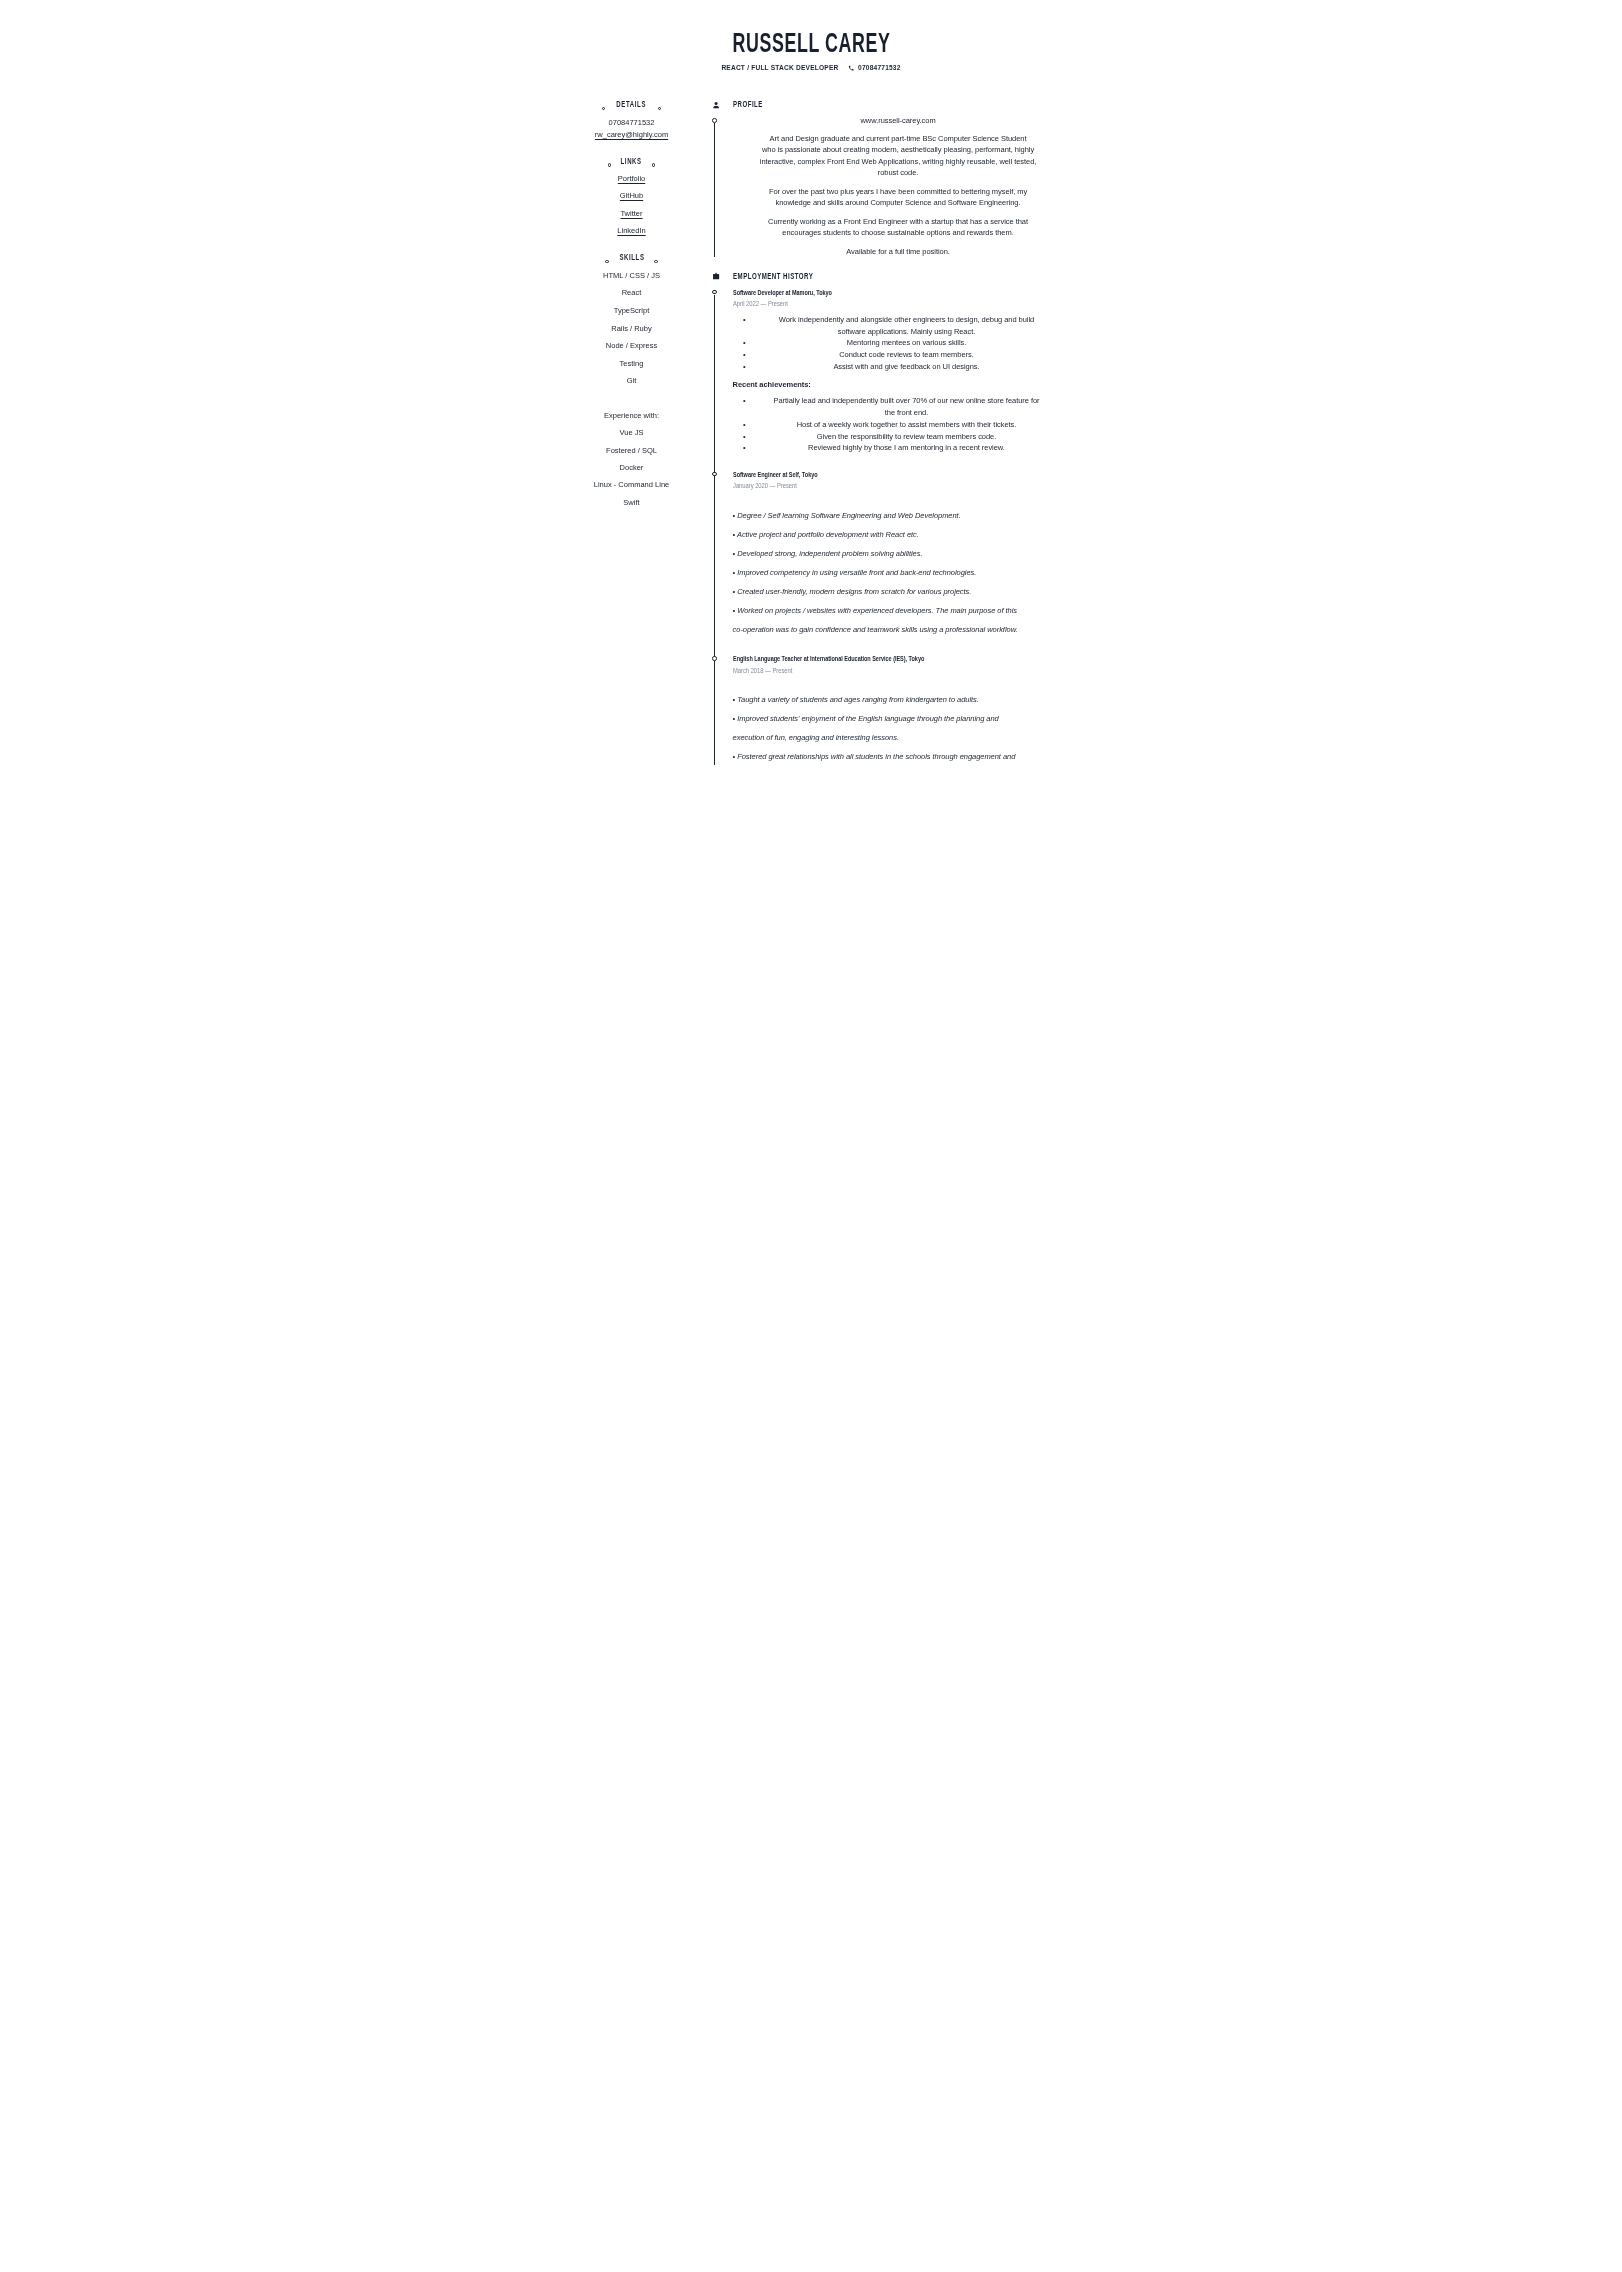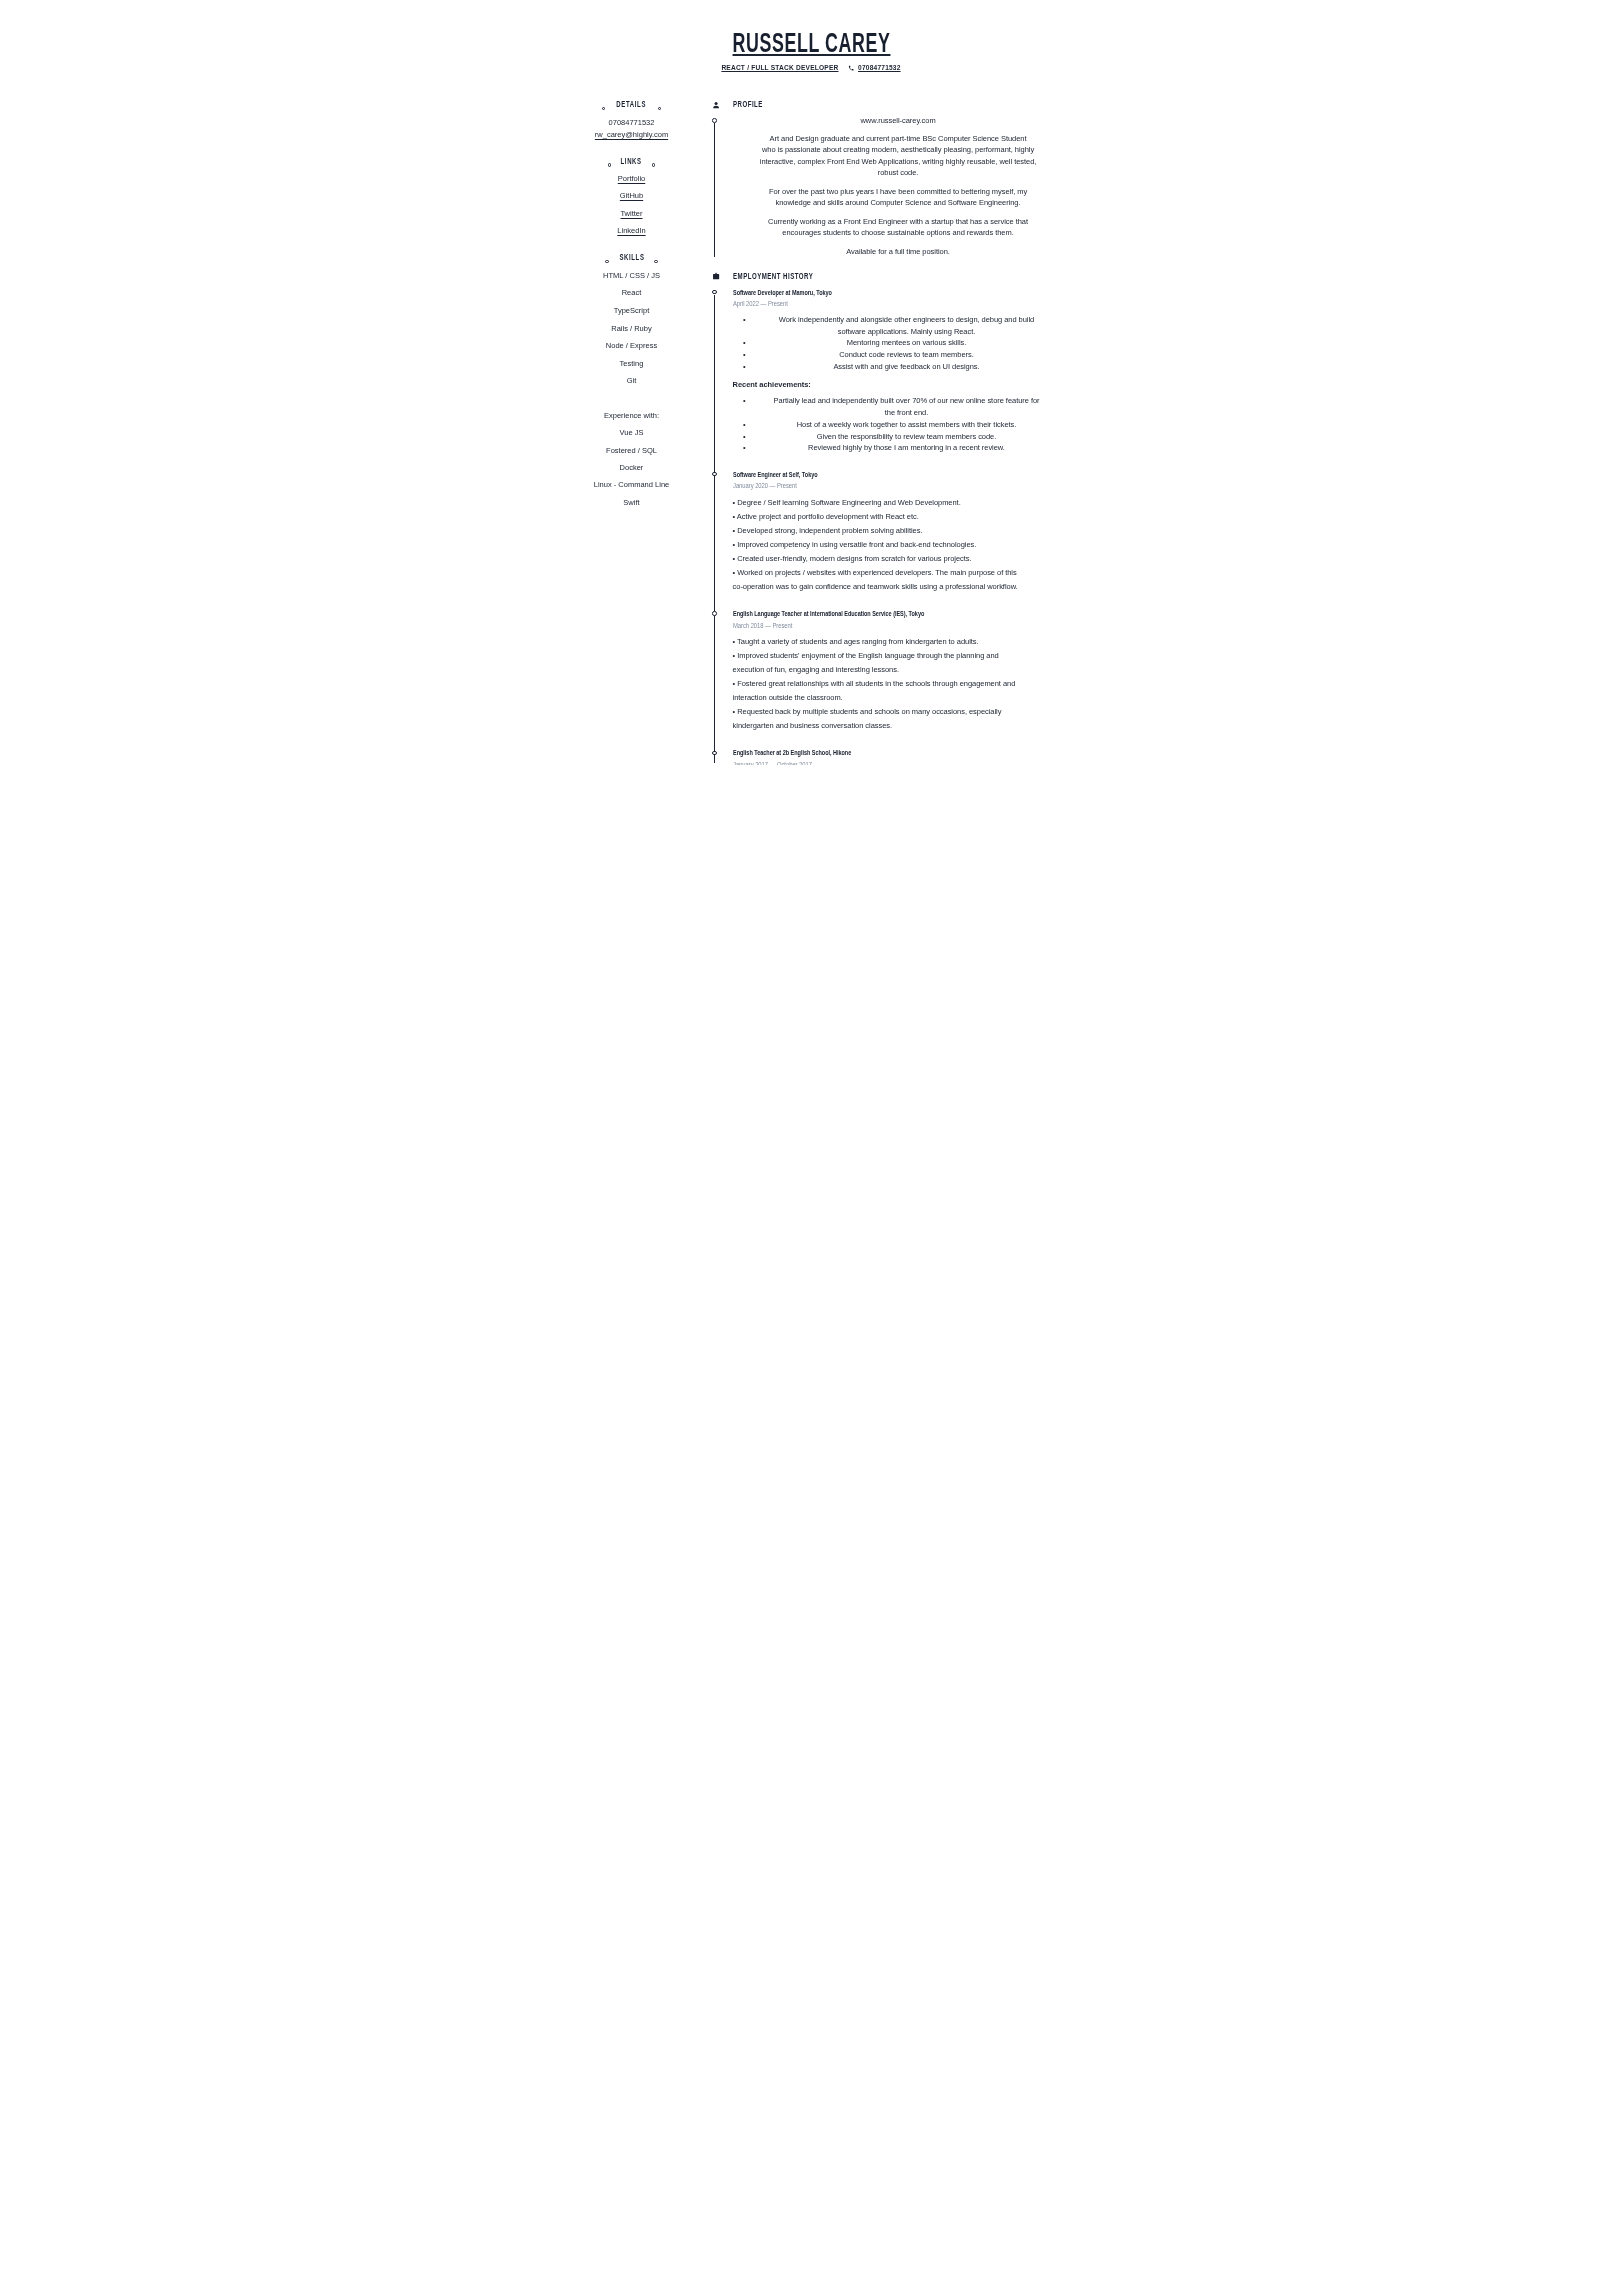--- a/index.html
+++ b/index.html
@@ -1,21 +1,21 @@
 <!DOCTYPE html>
 <html style="font-size:7.3px"><head>
 <meta charset="utf-8">
 <style>
   * { margin:0; padding:0; box-sizing:border-box; }
   html,body { background:#ffffff; }
   body { font-family:"Liberation Sans", sans-serif; color:#1c2331; }
   .page { width:541px; height:765px; margin:0 auto; background:#fff; overflow:hidden; position:relative; }
 
   
-  .header { text-align:center; padding-top:30px;text-decoration:underline; }
+  .header { text-align:center; padding-top:30px; }
   .name { font-size:27px; font-weight:700; letter-spacing:0.9px; line-height:1;
           transform:scaleX(0.66); transform-origin:center; white-space:nowrap; color:#181f2e; }
   .subtitle-row { margin-top:7.3px; display:flex; justify-content:center; align-items:center; gap:10px;
                   font-size:6.6px; font-weight:700; letter-spacing:0.2px; color:#1c2331; }
   .subtitle-phone { display:flex; align-items:center; gap:3.2px; font-weight:700; }
   .icon { display:inline-flex; align-items:center; justify-content:center; }
   .icon svg { display:block; }
 
   
   .columns { display:flex; margin-top:28px; padding:0 18px 0 34px; }
@@ -65,21 +65,21 @@
   .job-title { line-height:11.4px; }
   .job-title .txt { font-size:7.7px; font-weight:700; color:#181f2e;
                     transform:scaleX(0.72); transform-origin:left center; display:inline-block; white-space:nowrap; }
   .job-period { line-height:11.4px; }
   .job-period .txt { color:#828c9d; font-size:7.5px; transform:scaleX(0.78); transform-origin:left center;
                      display:inline-block; white-space:nowrap; }
   ul.job-bullets { list-style:none; margin:4.5px 0 0 10.5px;text-align:center; }
   ul.job-bullets li { position:relative; padding-left:6.4px; line-height:11.8px; white-space:pre-line; }
   ul.job-bullets li::before { content:"•"; position:absolute; left:0; top:0; }
   .sub-heading { margin-top:6.4px; line-height:11.6px;font-weight:bold; }
-  .job-notes { margin-top:4px; line-height:14px; white-space:pre-line; }
+  .job-notes { margin-top:14px; line-height:19px; white-space:pre-line;font-style:italic; }
 </style>
 </head>
 <body>
 
 <div class="page">
 
   <div class="header">
     <div class="name">RUSSELL CAREY</div>
     <div class="subtitle-row">
       <span>REACT / FULL STACK DEVELOPER</span>

